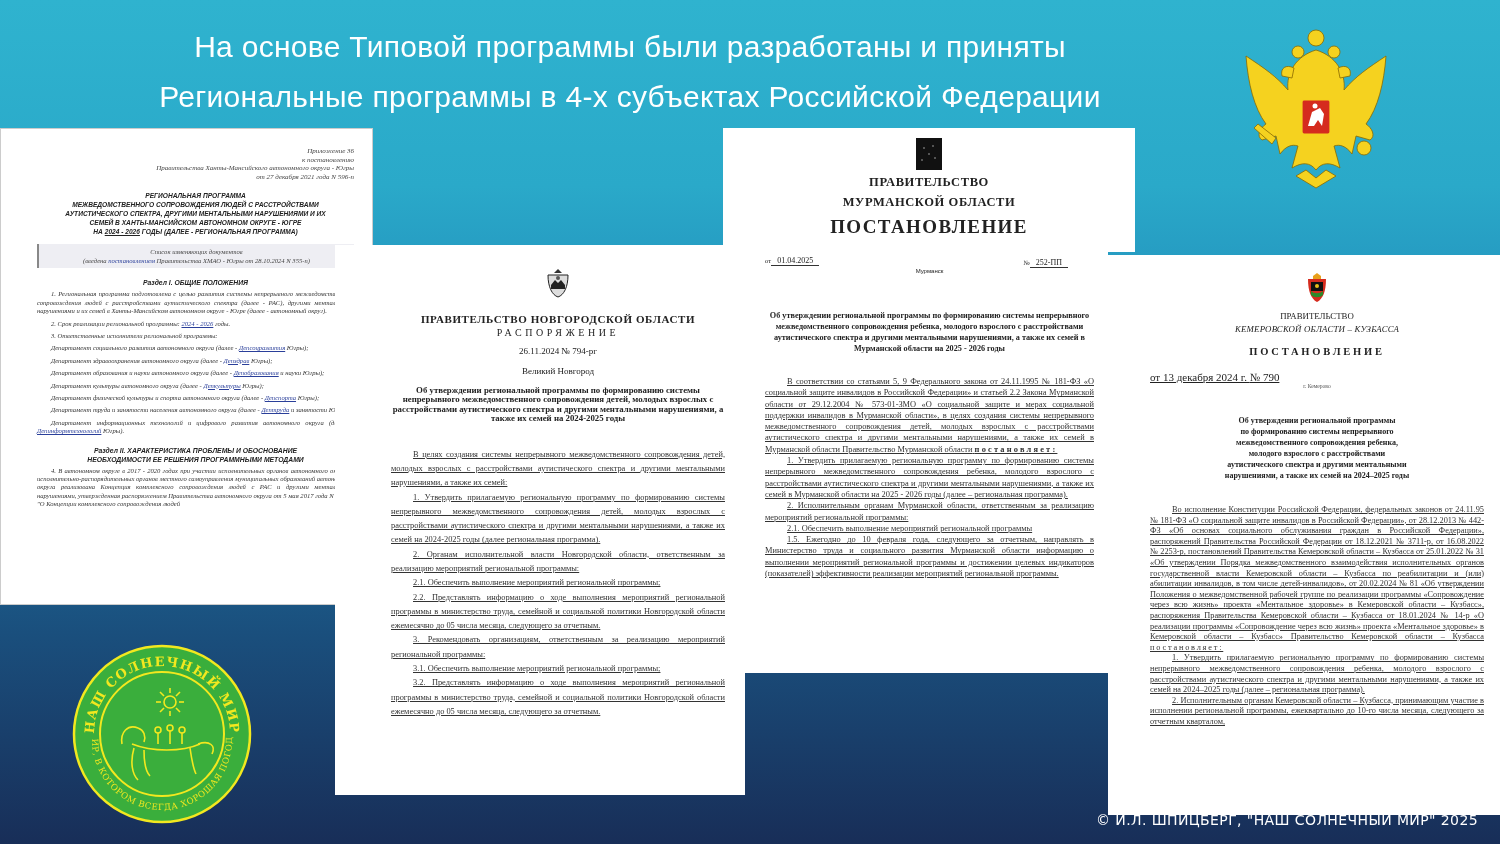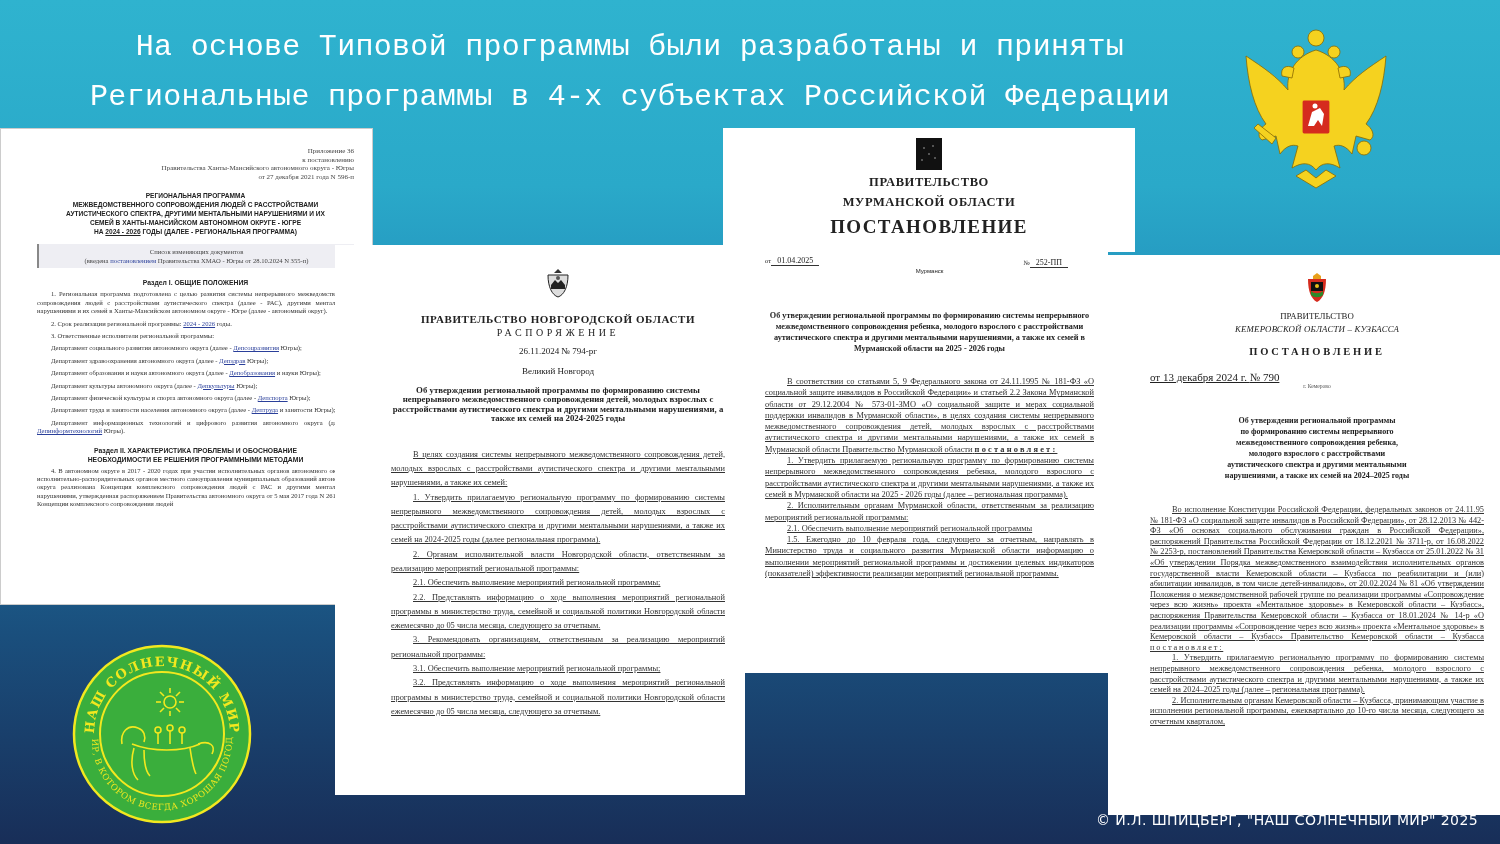--- a/index.html
+++ b/index.html
@@ -5,32 +5,32 @@
   * { box-sizing: border-box; margin: 0; padding: 0; }
   html, body { width: 1500px; height: 844px; overflow: hidden; }
   body {
     position: relative;
     font-family: "Liberation Serif", serif;
     background: linear-gradient(180deg, #2fb3cf 0%, #2aa9c9 22%, #2496bf 35%, #1d6f9c 55%, #1a4f7d 75%, #182e58 100%);
   }
   .slide-title {
     position: absolute; left: 60px; top: 22px; width: 1140px;
     text-align: center; color: #ffffff;
-    font-family: Liberation Mono, monospace; font-size: 30px; line-height: 50px;
+    font-family: Liberation Sans, sans-serif; font-size: 30px; line-height: 50px;
     letter-spacing: 0.3px; font-weight: normal;
   }
   .emblem { position: absolute; left: 1236px; top: 28px; width: 160px; height: 168px; }
   .doc { position: absolute; background: #ffffff; color: #222; overflow: hidden; }
   .doc p { text-align: justify; }
   .small { font-size: 8.4px; line-height: 14.3px; color: #333; }
   .u { text-decoration: underline; }
   .indent { text-indent: 22px; text-decoration: underline; }
 
   
-  #doc1 { left: 0; top: 128px; width: 373px; height: 477px; padding: 18px 18px 4px 36px; border: 1px solid #ccc; }
+  #doc1 { left: 0; top: 128px; width: 373px; height: 477px; padding: 18px 18px 4px 36px; border: 1px solid #ccc; font-style: italic; }
   #doc1 .appendix { font-size: 7px; line-height: 8.6px; color: #444; text-align: right; }
   #doc1 .prog-title { font-family: "Liberation Sans", sans-serif; font-size: 6.6px; line-height: 9px; font-weight: bold; text-align: center; margin-top: 10px; color: #222; }
   #doc1 .changes { background: #eeeef3; border-left: 2px solid #888; margin: 8px 0 0 0; padding: 3px 4px; font-size: 6.6px; line-height: 9px; text-align: center; color: #444; }
   #doc1 .changes .link { color: #2a3f9a; }
   #doc1 .sec { font-family: "Liberation Sans", sans-serif; font-size: 6.8px; font-weight: bold; text-align: center; margin: 10px 0 3px; color: #222; line-height: 9px; }
   #doc1 .para { font-size: 6.6px; line-height: 8.4px; color: #333; text-indent: 14px; margin-bottom: 4px; text-align: justify; }
   #doc1 .link2 { color: #2a3f9a; text-decoration: underline; }
 
   
   #doc2 { left: 335px; top: 245px; width: 410px; height: 550px; padding: 22px 20px 0 56px; }

